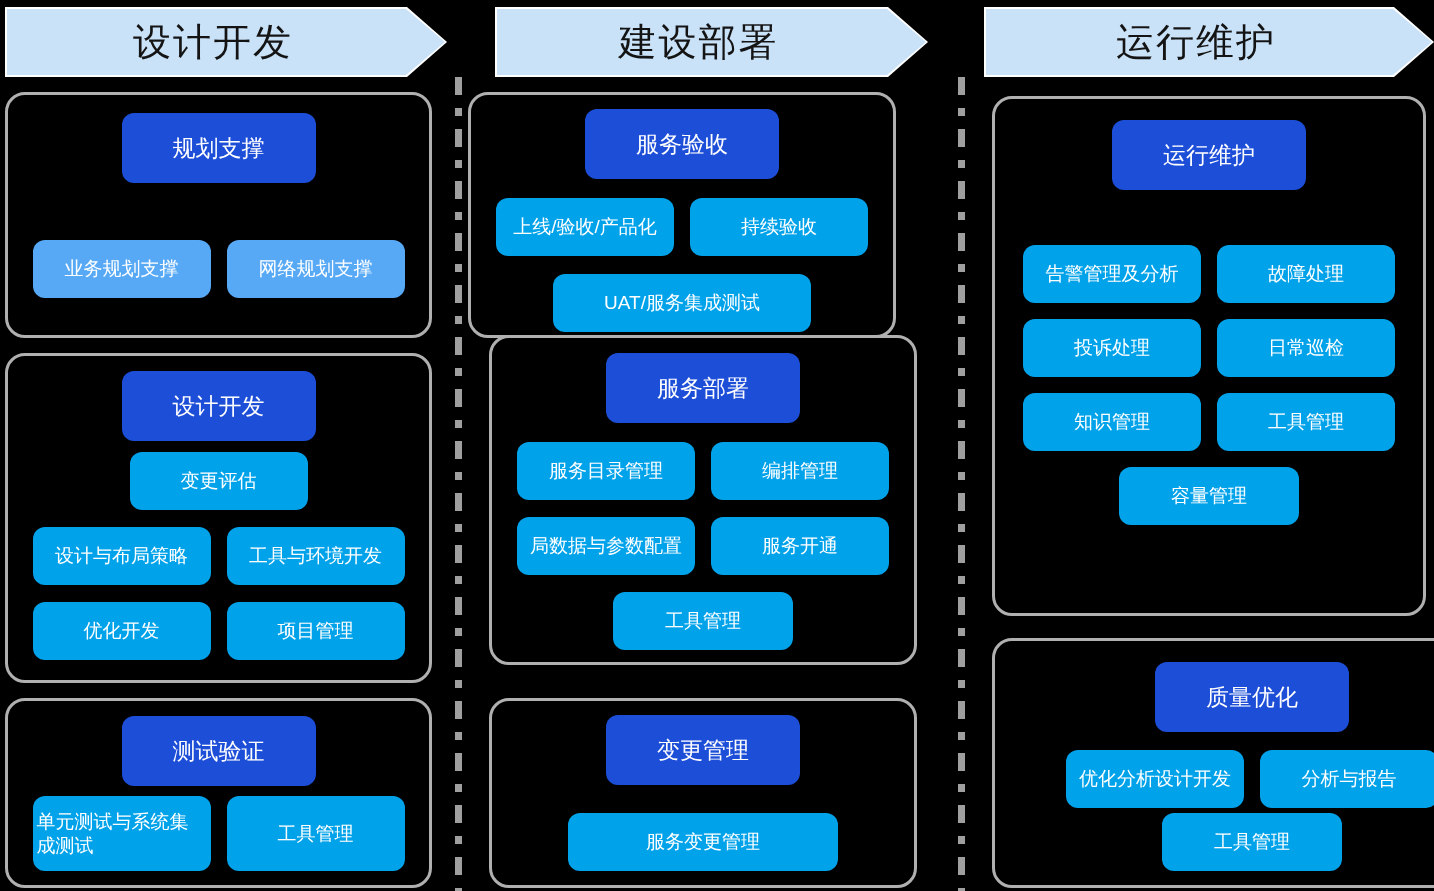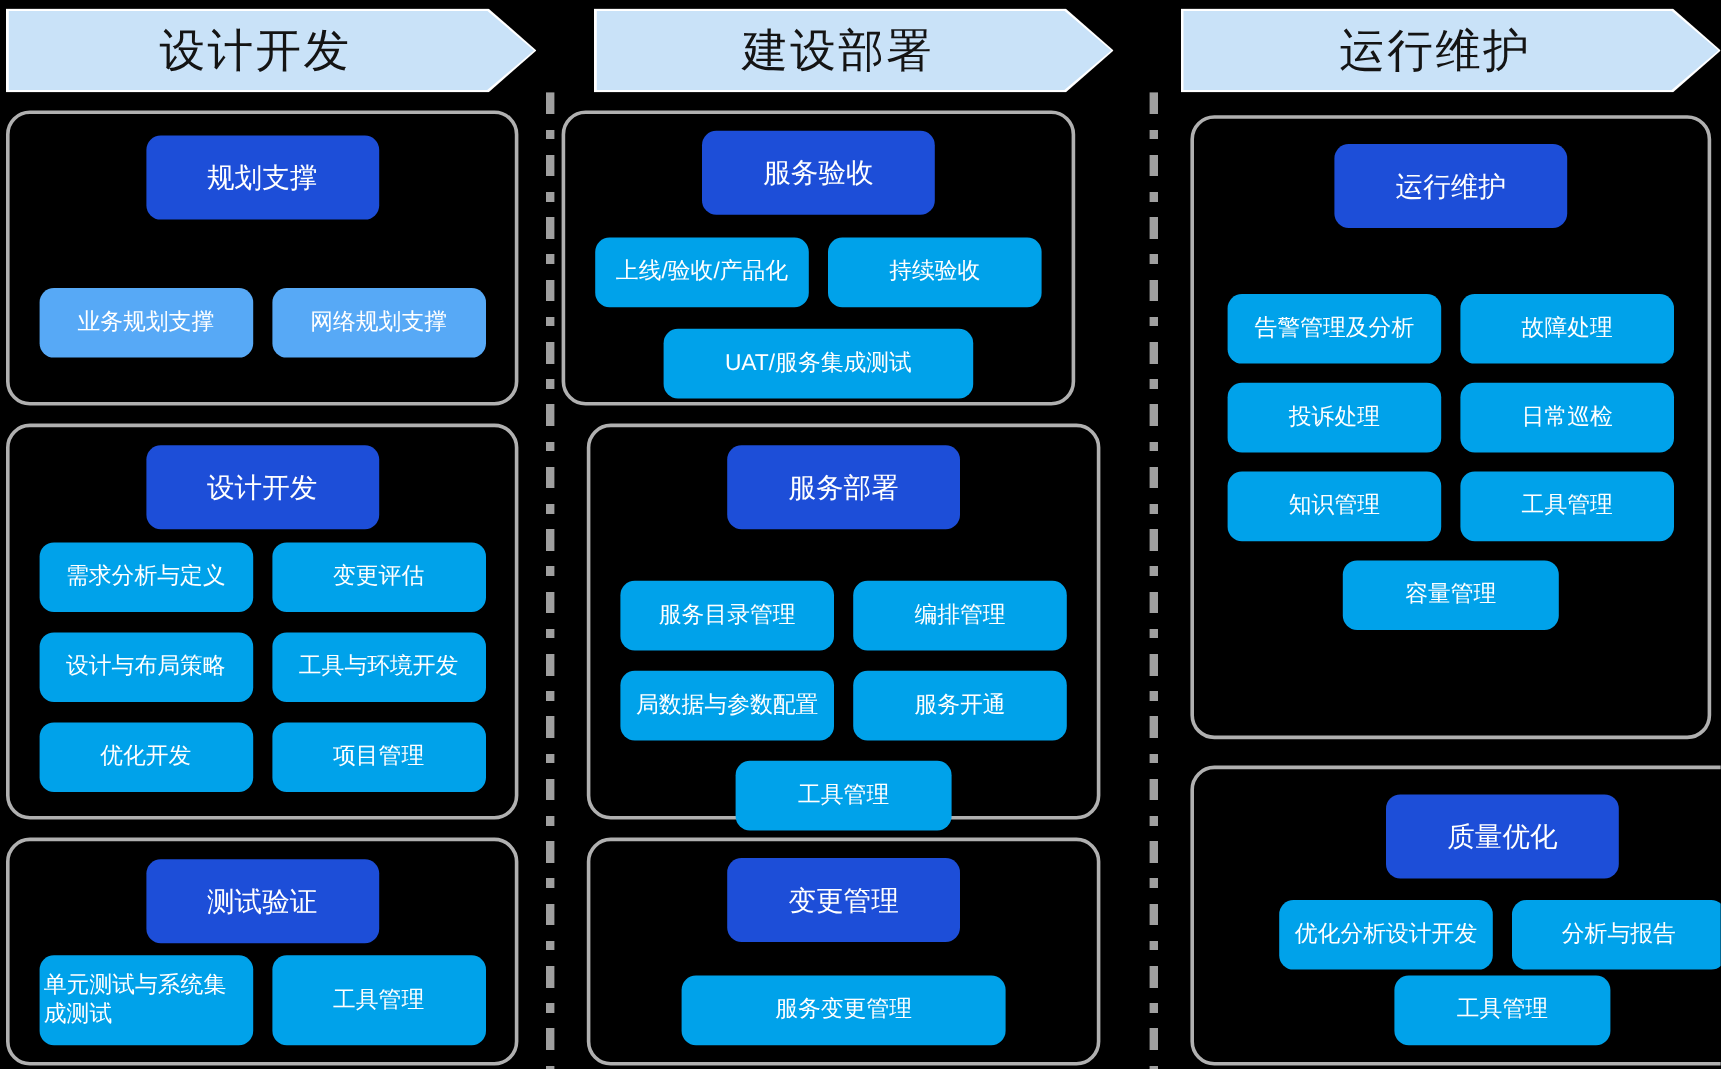--- a/index.html
+++ b/index.html
@@ -68,21 +68,20 @@
         <div class="row">
           <div class="btn">业务规划支撑</div>
           <div class="btn">网络规划支撑</div>
         </div>
       </div>
     </div>
     <div class="group" style="left: 5px; top: 353px; width: 427px; height: 330px; padding-top: 15px;">
       <div class="hdr-btn" style="margin-bottom: 11px;">设计开发</div>
       <div class="rows" style="gap: 17px;">
         <div class="row">
-          <div class="btn">需求分析与定义</div>
           <div class="btn">变更评估</div>
         </div>
         <div class="row">
           <div class="btn">设计与布局策略</div>
           <div class="btn">工具与环境开发</div>
         </div>
         <div class="row">
           <div class="btn">优化开发</div>
           <div class="btn">项目管理</div>
         </div>
@@ -108,21 +107,21 @@
       <div class="rows" style="gap: 18px;">
         <div class="row">
           <div class="btn">上线/验收/产品化</div>
           <div class="btn">持续验收</div>
         </div>
         <div class="row">
           <div class="btn" style="width: 258px;">UAT/服务集成测试</div>
         </div>
       </div>
     </div>
-    <div class="group" style="left: 489px; top: 353px; width: 428px; height: 330px; padding-top: 15px; gap: 24px;">
+    <div class="group" style="left: 489px; top: 335px; width: 428px; height: 330px; padding-top: 15px;">
       <div class="hdr-btn" style="margin-bottom: 19px;">服务部署</div>
       <div class="rows" style="gap: 17px;">
         <div class="row">
           <div class="btn">服务目录管理</div>
           <div class="btn">编排管理</div>
         </div>
         <div class="row">
           <div class="btn">局数据与参数配置</div>
           <div class="btn">服务开通</div>
         </div>

